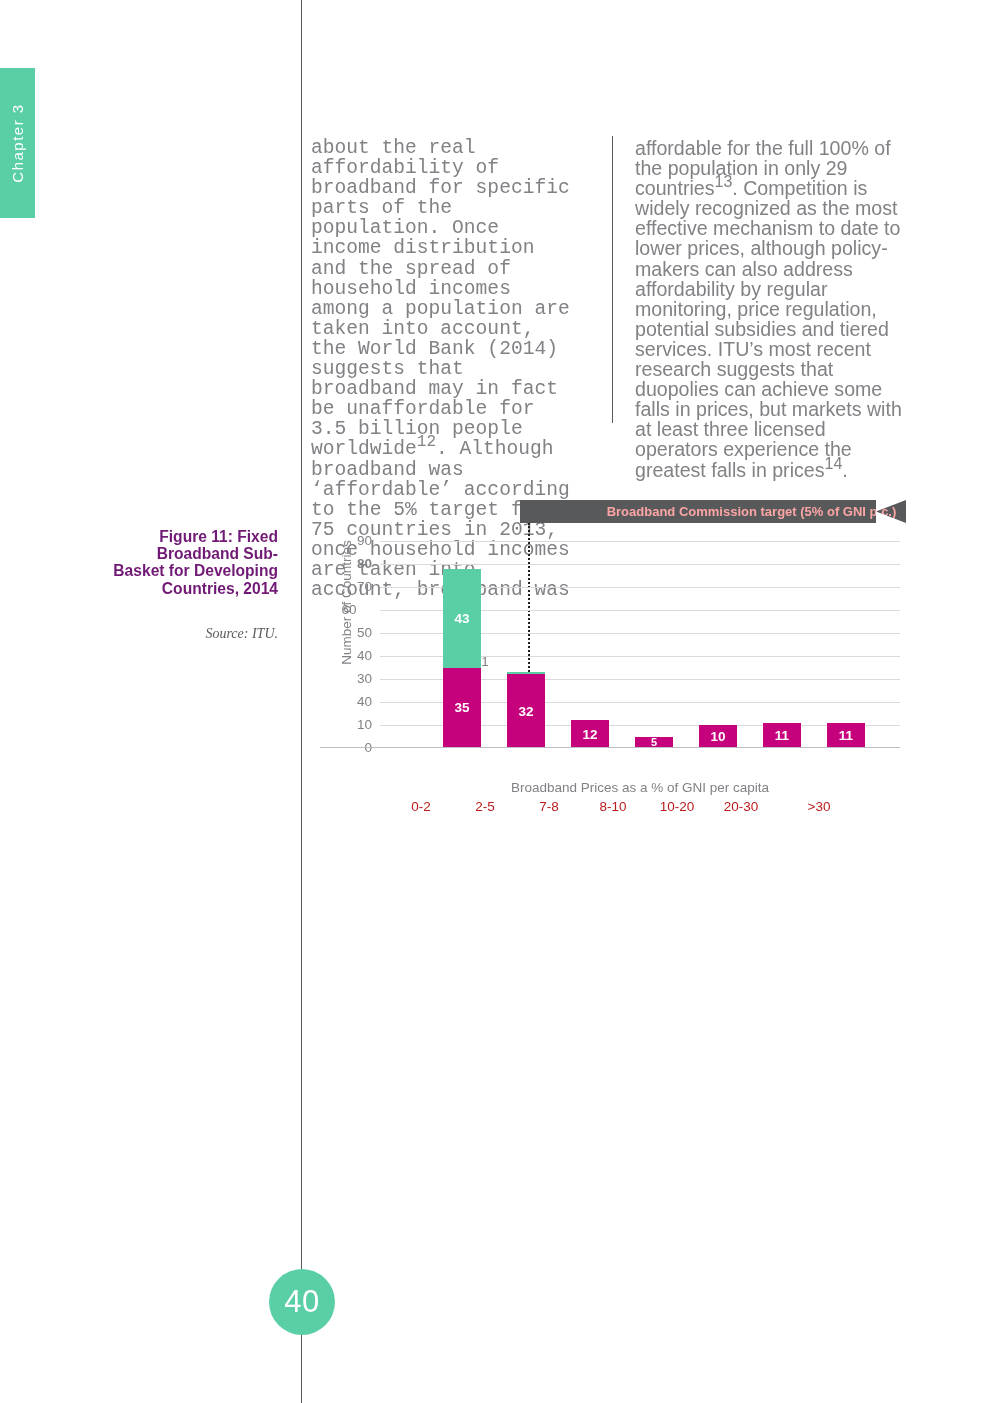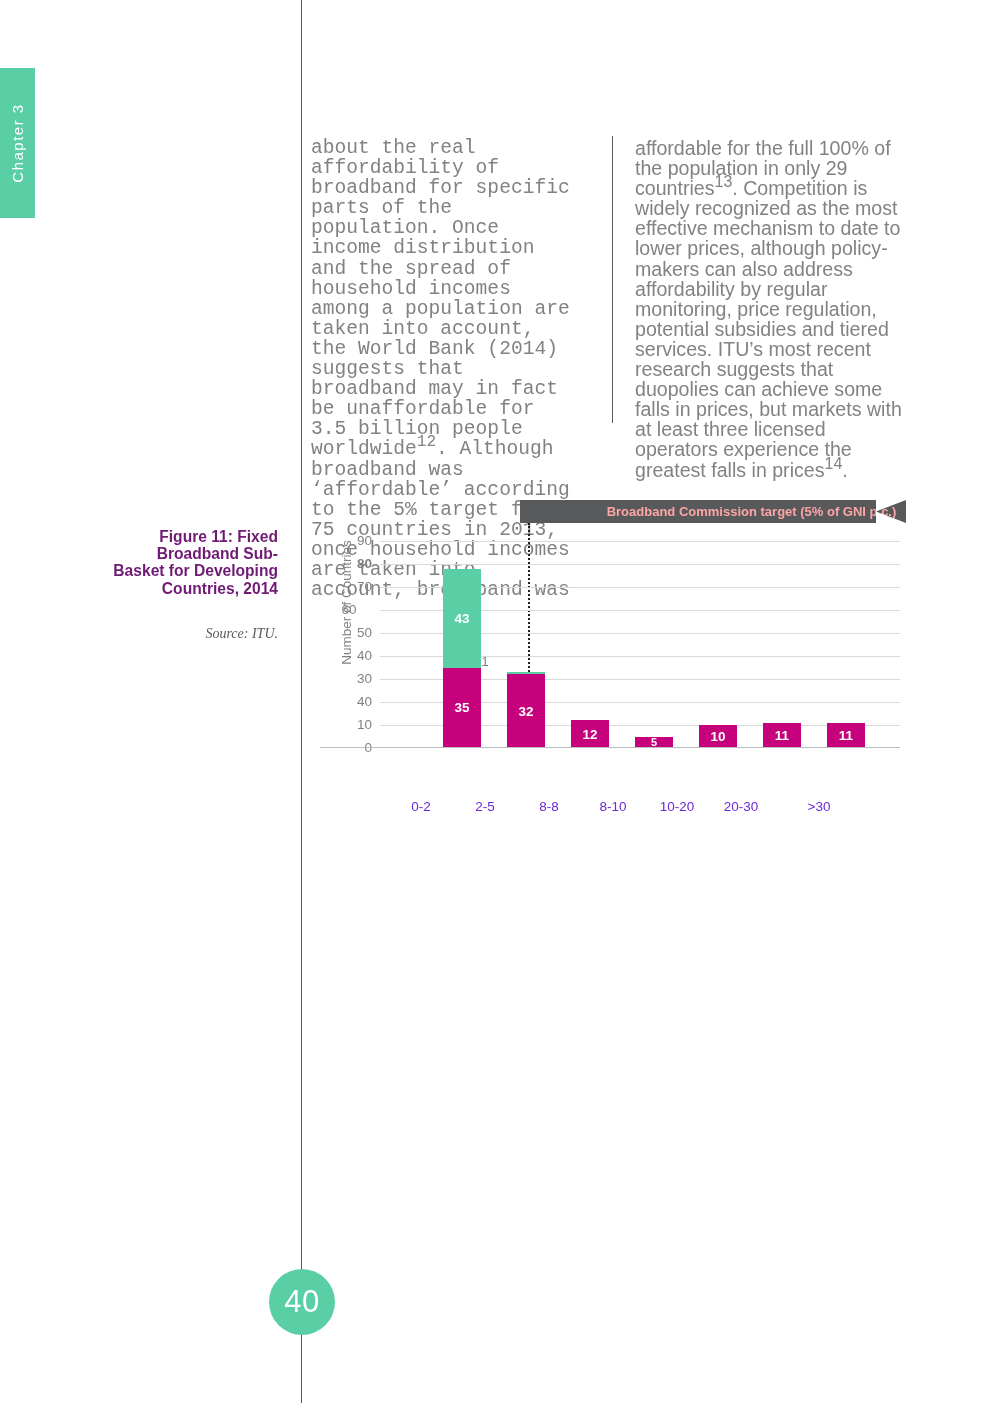--- a/index.html
+++ b/index.html
@@ -115,21 +115,21 @@
        align-items:center;justify-content:center;
        color:#ffffff;font-size:13.5px;font-weight:bold;margin-left:41px;}
   .seg.developing{background:#C5017C;}
   .seg.developed{background:#5ACFA6;}
   .outer-label{
     position:absolute;left:0;width:38px;text-align:center;
     color:#808285;font-size:13.5px;
   }
   .xtick{
     position:absolute;top:258px;width:60px;text-align:center;
-    color:#6d28d9;font-size:13.5px;
+    color:#b91c1c;font-size:13.5px;
   }
   #x-axis-title{
     position:absolute;left:60px;top:285px;width:520px;text-align:center;
     color:#808285;font-size:13.5px;
   }
   
   #legend{
     position:absolute;left:60px;top:316px;width:520px;height:16px;
     display:flex;justify-content:center;gap:66px;
   }
@@ -197,34 +197,35 @@
       <div class="xtick" style="left: 11px;">0-2</div>
       <div class="bar-group" style="left: 86px; height: 207px;">
         <div class="seg developing" style="height: 73.6px; bottom: 0px;">32</div>
         <div class="outer-label" style="bottom: 78.9px;">1</div>
         <div class="seg developed" style="height: 2.3px; bottom: 73.6px;"></div>
       </div>
       <div class="xtick" style="left: 75px;">2-5</div>
       <div class="bar-group" style="left: 150px; height: 207px;">
         <div class="seg developing" style="height: 27.6px; bottom: 0px;">12</div>
       </div>
-      <div class="xtick" style="left: 139px;">8-8</div>
+      <div class="xtick" style="left: 139px;">7-8</div>
       <div class="bar-group" style="left: 214px; height: 207px;">
         <div class="seg developing" style="height: 11.5px; bottom: 0px; font-size: 11px;">5</div>
       </div>
       <div class="xtick" style="left: 203px;">8-10</div>
       <div class="bar-group" style="left: 278px; height: 207px;">
         <div class="seg developing" style="height: 23px; bottom: 0px;">10</div>
       </div>
       <div class="xtick" style="left: 267px;">10-20</div>
       <div class="bar-group" style="left: 342px; height: 207px;">
         <div class="seg developing" style="height: 25.3px; bottom: 0px;">11</div>
       </div>
       <div class="xtick" style="left: 331px;">20-30</div>
       <div class="bar-group" style="left: 406px; height: 207px;">
         <div class="seg developing" style="height: 25.3px; bottom: 0px;">11</div>
       </div>
       <div class="xtick" style="left: 409px;">&gt;30</div>
     </div>
   <div id="axis-zero"></div>
 
+  <div id="x-axis-title">Broadband Prices as a % of GNI per capita</div>
 
 </div>
 
 </body></html>

